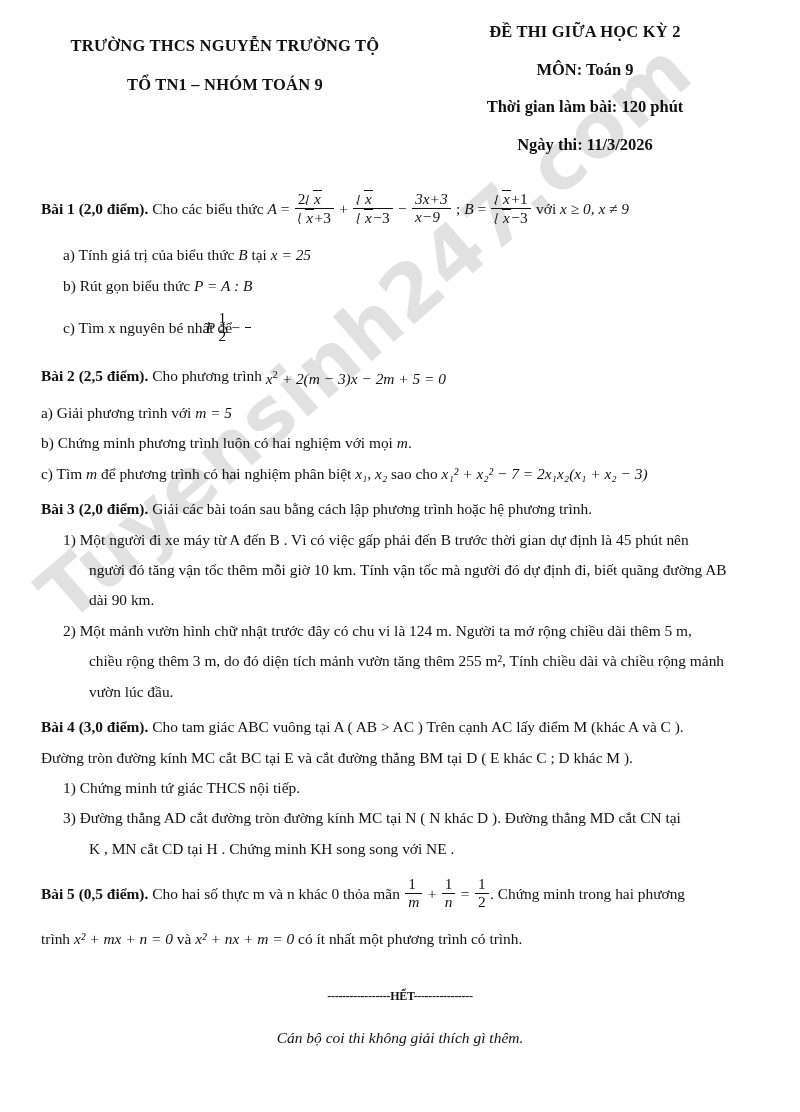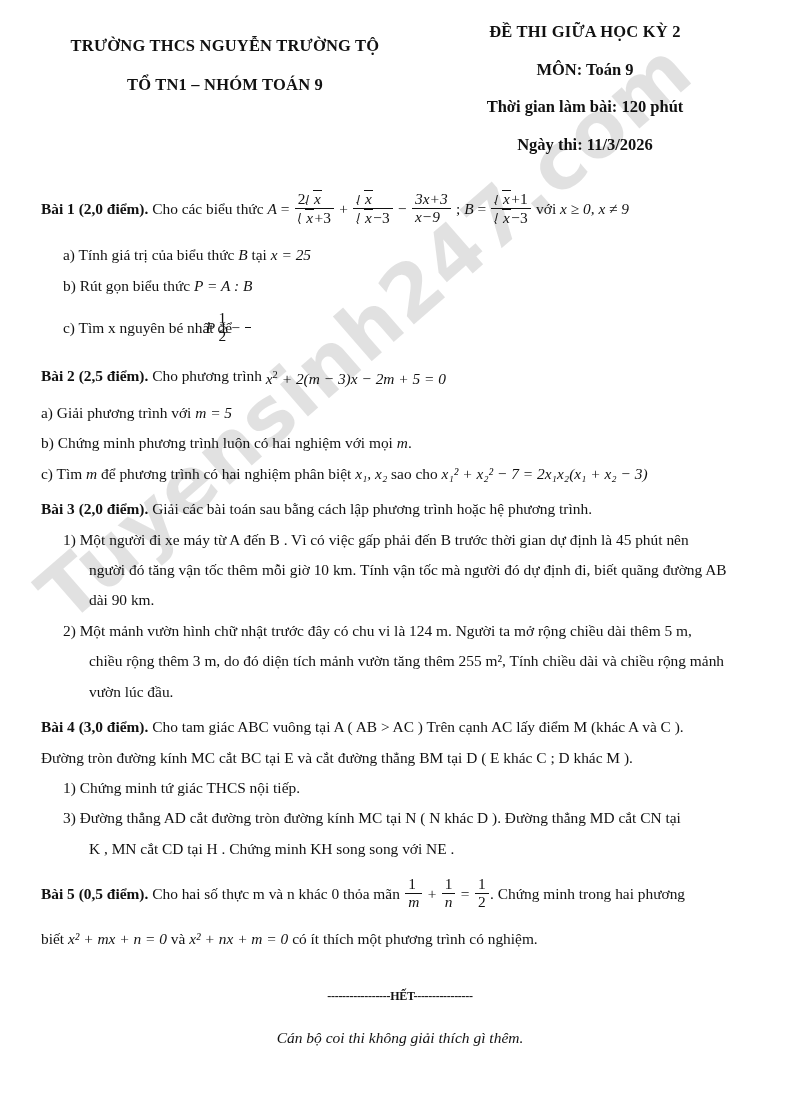--- a/index.html
+++ b/index.html
@@ -354,25 +354,25 @@
         </span>
         <span class="mr">=</span>
         <span class="frac">
           <span class="num mr">1</span>
           <span class="den mr">2</span>
         </span>
       </span><span class="rest">. Chứng minh trong hai phương</span>
     </div>
 
     <div class="para sp-item">
-      <span>biết</span>
+      <span>trình</span>
       <span class="m">x² + mx + n = 0</span>
       <span>và</span>
       <span class="m">x² + nx + m = 0</span>
-      <span>có ít thích một phương trình có nghiệm.</span>
+      <span>có ít nhất một phương trình có trình.</span>
     </div>
   </div>
 
   <div class="footer">
     <div class="het">
       <span class="dashes">-----------------</span><span>HẾT</span><span class="dashes">----------------</span>
     </div>
     <div class="coithi">Cán bộ coi thi không giải thích gì thêm.</div>
   </div>
 

